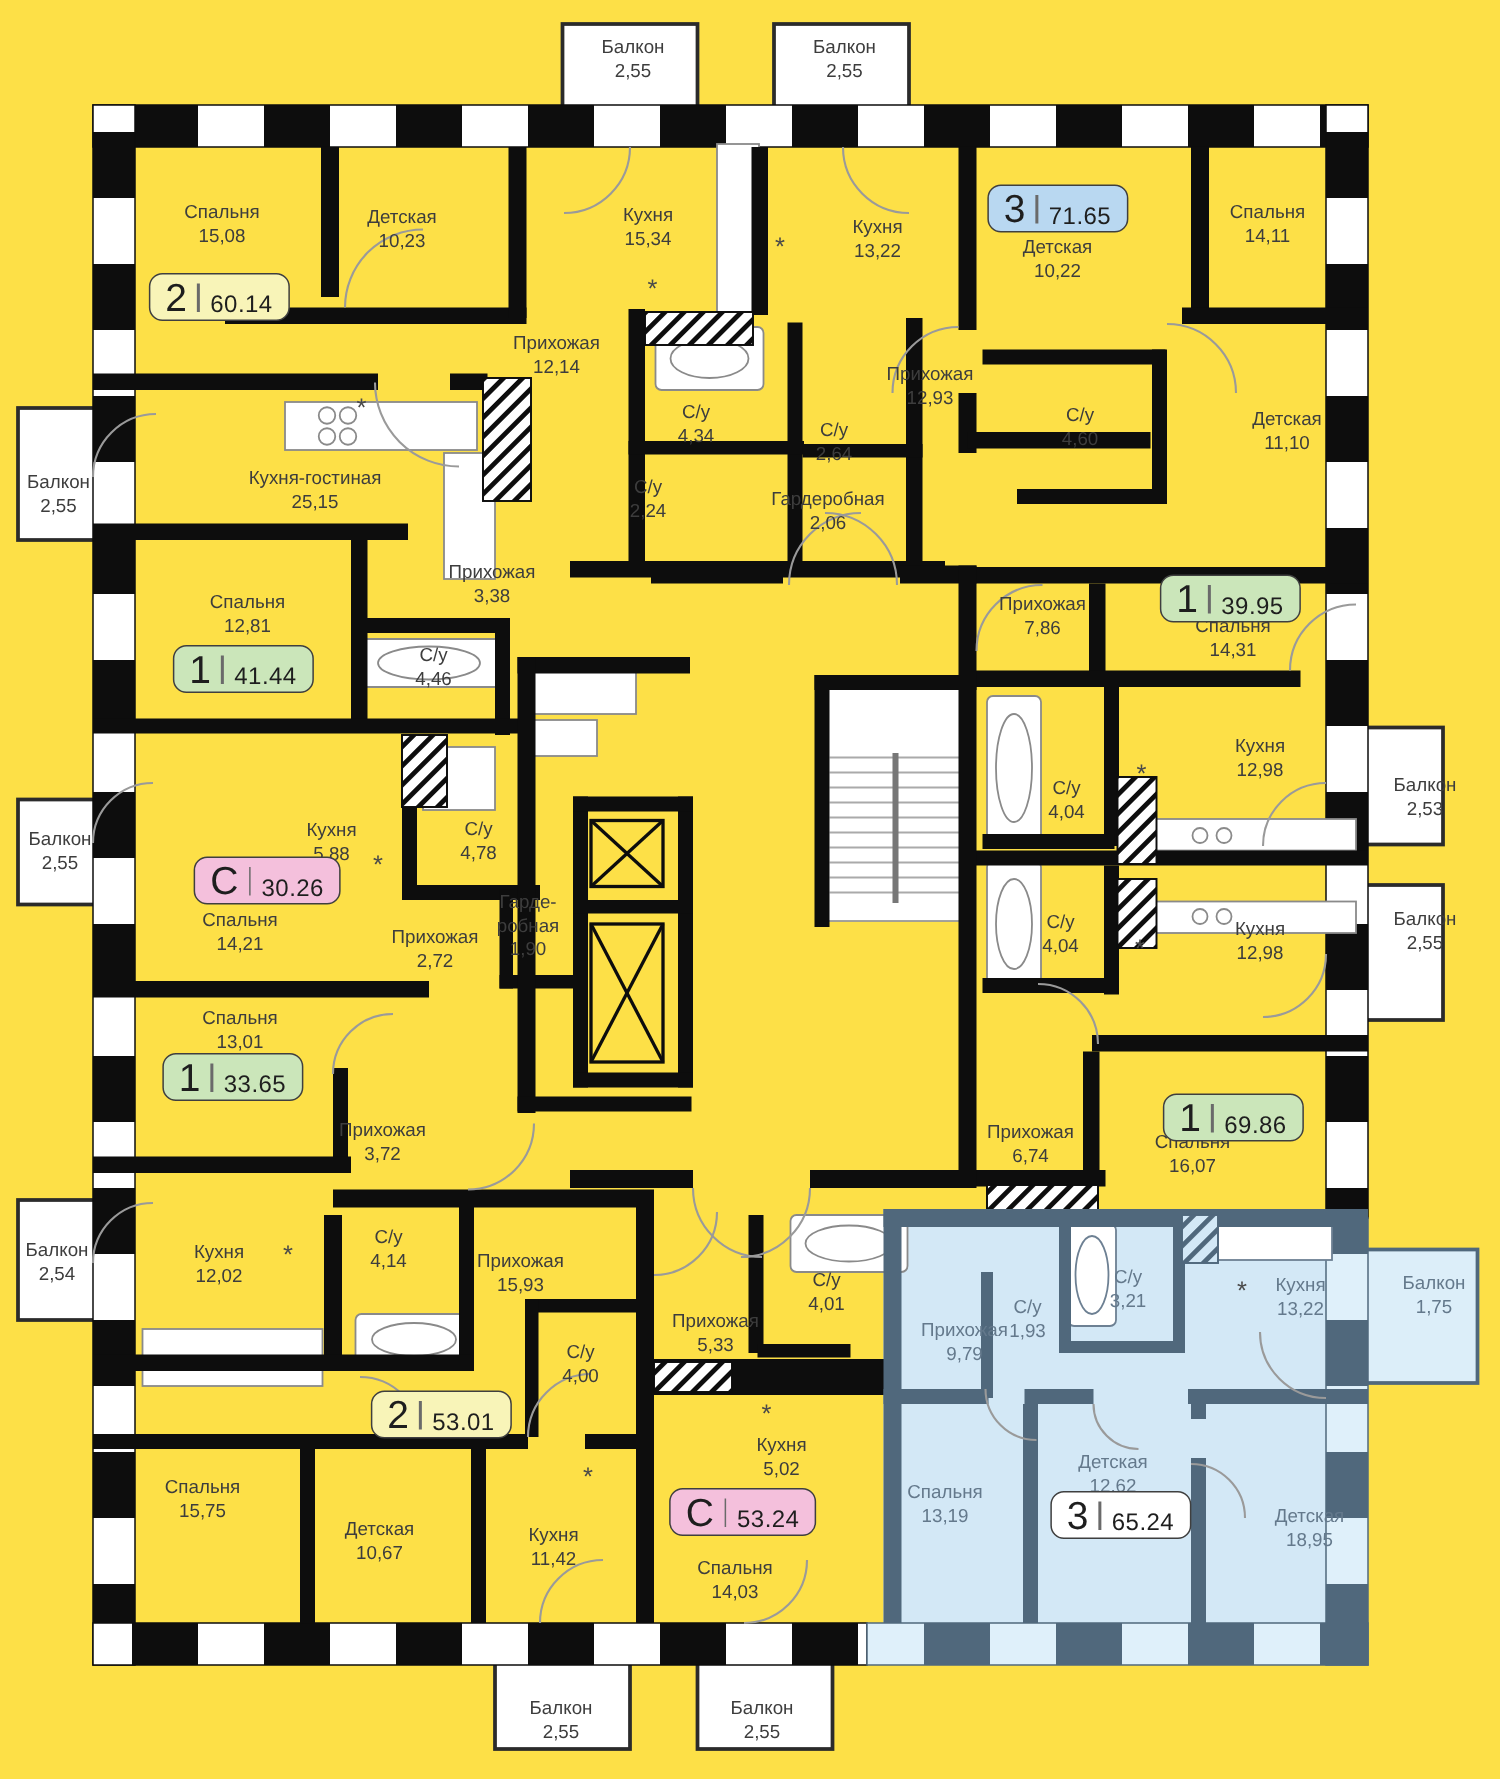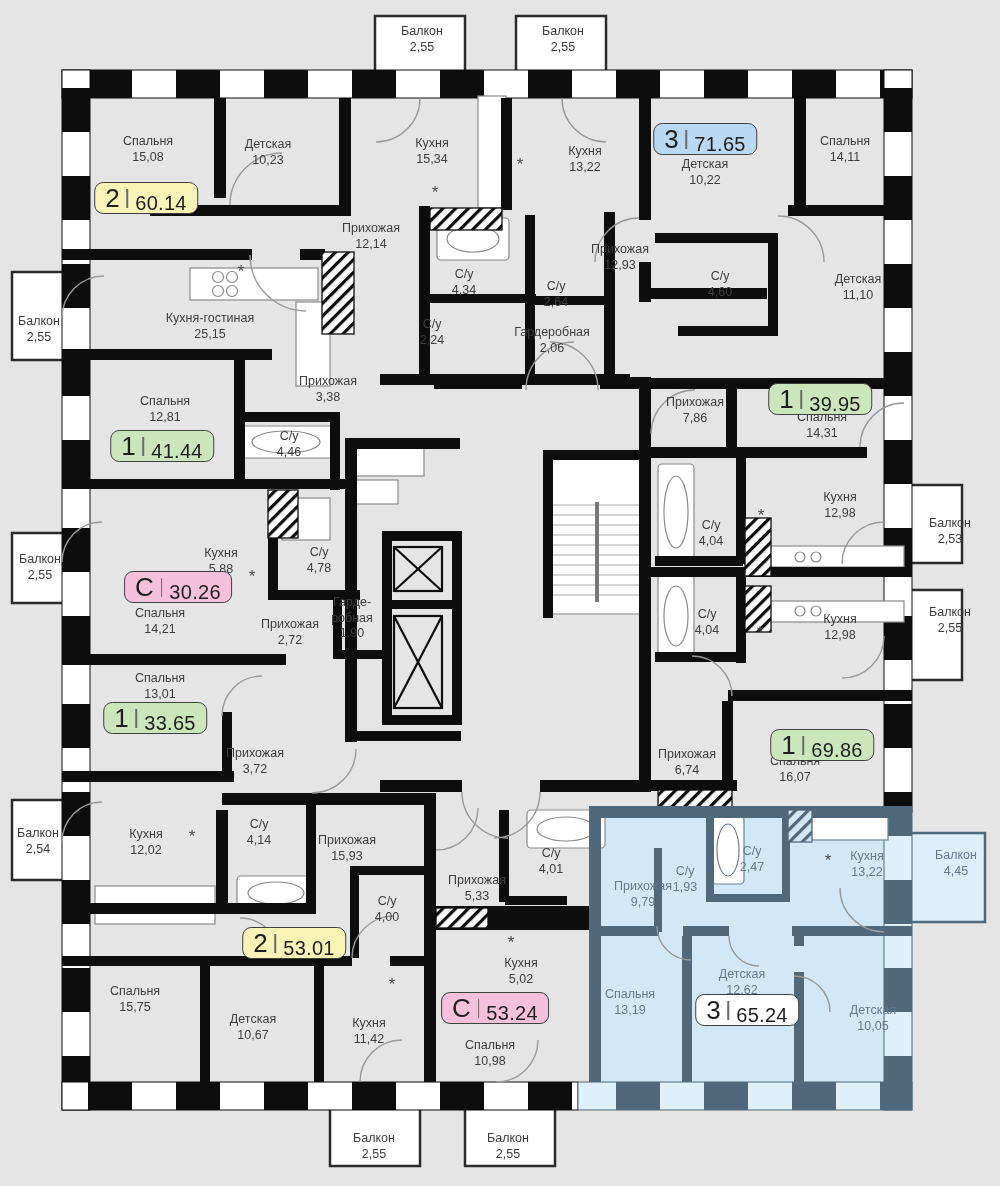--- a/index.html
+++ b/index.html
@@ -1,28 +1,28 @@
 <!DOCTYPE html>
 <html><head>
 <meta charset="utf-8">
 <style>
   html,body{margin:0;padding:0;background:#fff;}
-  .plan{position:relative;width:1000px;height:1186px;background:#e5e5e5;overflow:hidden;
+  .plan{position:relative;width:1000px;height:1186px;background:#fde047;overflow:hidden;
         font-family:"Liberation Sans",sans-serif;text-decoration:underline;}
   .plan svg{position:absolute;left:0;top:0;}
   #labels{position:absolute;left:0;top:0;width:100%;height:100%;pointer-events:none;}
   .room-label{position:absolute;transform:translate(-50%,-50%);text-align:center;
       color:#3d3d3d;font-size:12.5px;line-height:1.25;white-space:pre-line;}
   .room-label.blue{color:#64798c;}
   .badge{position:absolute;transform:translate(-50%,-50%);display:flex;align-items:center;
       gap:7px;padding:1px 10px;border:1.8px solid #3f3f3f;border-radius:9px;height:32px;
       box-sizing:border-box;pointer-events:auto;cursor:pointer;}
   .badge .bt{font-size:26px;color:#1e1e1e;line-height:1;}
   .badge .bd{width:1.5px;height:19px;background:#6a6a6a;}
-  .badge .ba{font-size:20px;color:#1e1e1e;letter-spacing:.3px;margin-top:11px;}
+  .badge .ba{font-size:16px;color:#1e1e1e;letter-spacing:.3px;margin-top:11px;}
   .mark{position:absolute;transform:translate(-50%,-50%);color:#4a4a4a;font-size:17px;}
   .selected-region{position:absolute;left:589px;top:806px;width:396px;height:304px;
       cursor:pointer;pointer-events:auto;}
 </style>
 </head>
 <body>
 
 <div class="plan">
 
 <svg width="1000" height="1186" viewBox="0 0 1000 1186">
@@ -320,29 +320,29 @@
       <div class="room-label" style="left: 146px; top: 843px;"><div>Кухня</div><div>12,02</div></div>
       <div class="room-label" style="left: 259px; top: 833px;"><div>С/у</div><div>4,14</div></div>
       <div class="room-label" style="left: 347px; top: 849px;"><div>Прихожая</div><div>15,93</div></div>
       <div class="room-label" style="left: 551px; top: 862px;"><div>С/у</div><div>4,01</div></div>
       <div class="room-label" style="left: 477px; top: 889px;"><div>Прихожая</div><div>5,33</div></div>
       <div class="room-label" style="left: 387px; top: 910px;"><div>С/у</div><div>4,00</div></div>
       <div class="room-label" style="left: 521px; top: 972px;"><div>Кухня</div><div>5,02</div></div>
       <div class="room-label" style="left: 135px; top: 1000px;"><div>Спальня</div><div>15,75</div></div>
       <div class="room-label" style="left: 253px; top: 1028px;"><div>Детская</div><div>10,67</div></div>
       <div class="room-label" style="left: 369px; top: 1032px;"><div>Кухня</div><div>11,42</div></div>
-      <div class="room-label" style="left: 490px; top: 1054px;"><div>Спальня</div><div>10,98</div></div>
+      <div class="room-label" style="left: 490px; top: 1054px;"><div>Спальня</div><div>14,03</div></div>
       <div class="room-label blue" style="left: 643px; top: 895px;"><div>Прихожая</div><div>9,79</div></div>
       <div class="room-label blue" style="left: 685px; top: 880px;"><div>С/у</div><div>1,93</div></div>
-      <div class="room-label blue" style="left: 752px; top: 860px;"><div>С/у</div><div>2,47</div></div>
+      <div class="room-label blue" style="left: 752px; top: 860px;"><div>С/у</div><div>3,21</div></div>
       <div class="room-label blue" style="left: 867px; top: 865px;"><div>Кухня</div><div>13,22</div></div>
-      <div class="room-label blue" style="left: 956px; top: 864px;"><div>Балкон</div><div>4,45</div></div>
+      <div class="room-label blue" style="left: 956px; top: 864px;"><div>Балкон</div><div>1,75</div></div>
       <div class="room-label blue" style="left: 630px; top: 1003px;"><div>Спальня</div><div>13,19</div></div>
       <div class="room-label blue" style="left: 742px; top: 983px;"><div>Детская</div><div>12,62</div></div>
-      <div class="room-label blue" style="left: 873px; top: 1019px;"><div>Детская</div><div>10,05</div></div>
+      <div class="room-label blue" style="left: 873px; top: 1019px;"><div>Детская</div><div>18,95</div></div>
       <div class="room-label" style="left: 374px; top: 1147px;"><div>Балкон</div><div>2,55</div></div>
       <div class="room-label" style="left: 508px; top: 1147px;"><div>Балкон</div><div>2,55</div></div>
       <div class="badge" style="left: 146px; top: 198px; background: rgb(248, 244, 184); border-color: rgb(63, 63, 63);">
         <span class="bt">2</span>
         <span class="bd"></span>
         <span class="ba">60.14</span>
       </div>
       <div class="badge" style="left: 705px; top: 139px; background: rgb(185, 216, 241); border-color: rgb(63, 63, 63);">
         <span class="bt">3</span>
         <span class="bd"></span>

